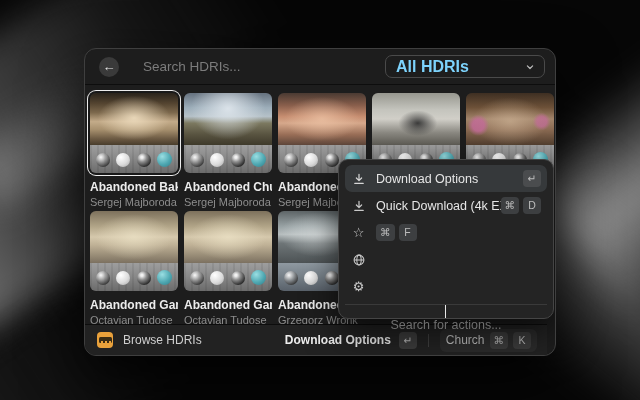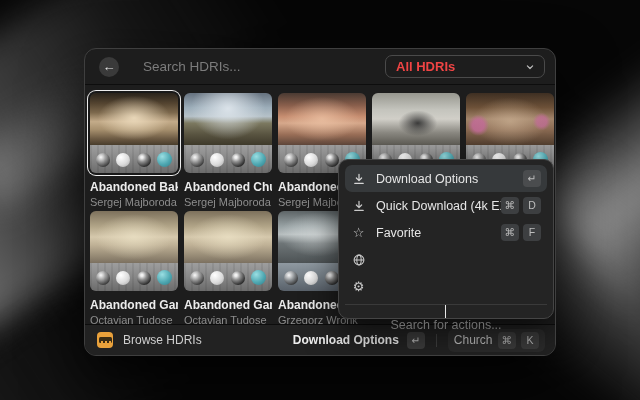--- a/index.html
+++ b/index.html
@@ -35,21 +35,21 @@
   
   .searchbar { position:absolute; top:0; left:0; right:0; height:36px;
     display:flex; align-items:center; padding:0 10px 0 14px;
     border-bottom:1px solid #0d0d0d; }
   .back-btn { width:20px; height:20px; border-radius:50%; background:#3a3a3a;
     color:#e6e6e6; font-size:13px; line-height:19px; text-align:center; flex:0 0 auto; cursor:default; }
   .search-ph { margin-left:24px; font-size:13.5px; color:#7c7c7c; flex:1 1 auto;
     white-space:nowrap; overflow:hidden; }
   .dropdown { flex:0 0 auto; width:160px; height:23px; border:1px solid #4a4a4a; border-radius:7px;
     display:flex; align-items:center; padding:0 8px 0 10px; }
-  .dropdown-label { font-size:13px; font-weight:bold; color:#ef4444; flex:1 1 auto; }
+  .dropdown-label { font-size:16px; font-weight:bold; color:#7dd3fc; flex:1 1 auto; }
   .chev { width:12px; height:12px; flex:0 0 auto; }
 
   
   .content { position:absolute; top:36px; left:0; right:0; bottom:31px; overflow:hidden; }
   .grid { display:flex; flex-wrap:wrap; column-gap:6px; row-gap:2px; padding:8px 1px 0 5px; }
   .card { width:88px; height:116px; }
   .thumb { position:relative; width:88px; height:80px; border-radius:6px; overflow:hidden; background:#2a2a2a; }
   .card.sel .thumb { box-shadow:0 0 0 2px #191919, 0 0 0 3px #ececec; }
   .pano { position:absolute; top:0; left:0; right:0; height:52px; }
   .strip { position:absolute; left:0; right:0; bottom:0; height:28px;
@@ -99,21 +99,21 @@
   .keys { display:flex; gap:4px; flex:0 0 auto; }
   .key { min-width:18px; height:17px; padding:0 4px; border-radius:4px; background:#3d3f41;
     color:#bdbdbd; font-size:10.5px; line-height:17px; text-align:center; }
   .menu-item.sel .key { background:#4a4c4e; }
   .menu-divider { height:1px; background:#3a3a3a; margin:4px 0 0 0; }
   .menu-search { height:27px; display:flex; align-items:center; padding:0 6px;flex-direction:column; }
   .caret { width:1px; height:13px; background:#e8e8e8; margin-right:2px; }
   .menu-search-ph { font-size:12.5px; color:#6f6f6f; }
 
   
-  .footer { position:absolute; left:0; right:0; bottom:0; height:31px;
+  .footer { position:absolute; left:0; right:8px; bottom:0; height:31px;
     background:#222222; border-top:1px solid #0d0d0d;
     display:flex; align-items:center; padding:0 10px 0 12px; }
   .logo { position:relative; width:16px; height:16px; border-radius:4px; background:#e9a13b; flex:0 0 auto; }
   .logo-band { position:absolute; left:1.5px; right:1.5px; top:5px; height:6px; border-radius:1.5px;
     background:#3a2c14;
     background-image:radial-gradient(circle, #e9a13b 1px, transparent 1.4px);
     background-size:4px 6px; background-position:1px 2px; }
   .footer-app { margin-left:10px; font-size:12px; color:#cfcfcf; flex:1 1 auto; }
   .footer-right { display:flex; align-items:center; gap:8px; flex:0 0 auto; }
   .primary-label { font-size:12px; font-weight:bold; color:#ededed; }
@@ -295,21 +295,20 @@
       </span>
       <span class="mi-label">Quick Download (4k EXR)</span>
       <span class="keys">
         <span class="key">⌘</span>
         <span class="key">D</span>
       </span>
     </div>
 
     <div class="menu-item">
       <span class="mi-icon">☆</span>
-      <span class="mi-label">Favorite</span>
       <span class="keys">
         <span class="key">⌘</span>
         <span class="key">F</span>
       </span>
     </div>
 
     <div class="menu-item">
       <span class="mi-icon">
         <svg viewBox="0 0 16 16">
             <g fill="none" stroke="#c9c9c9" stroke-width="1.2">

